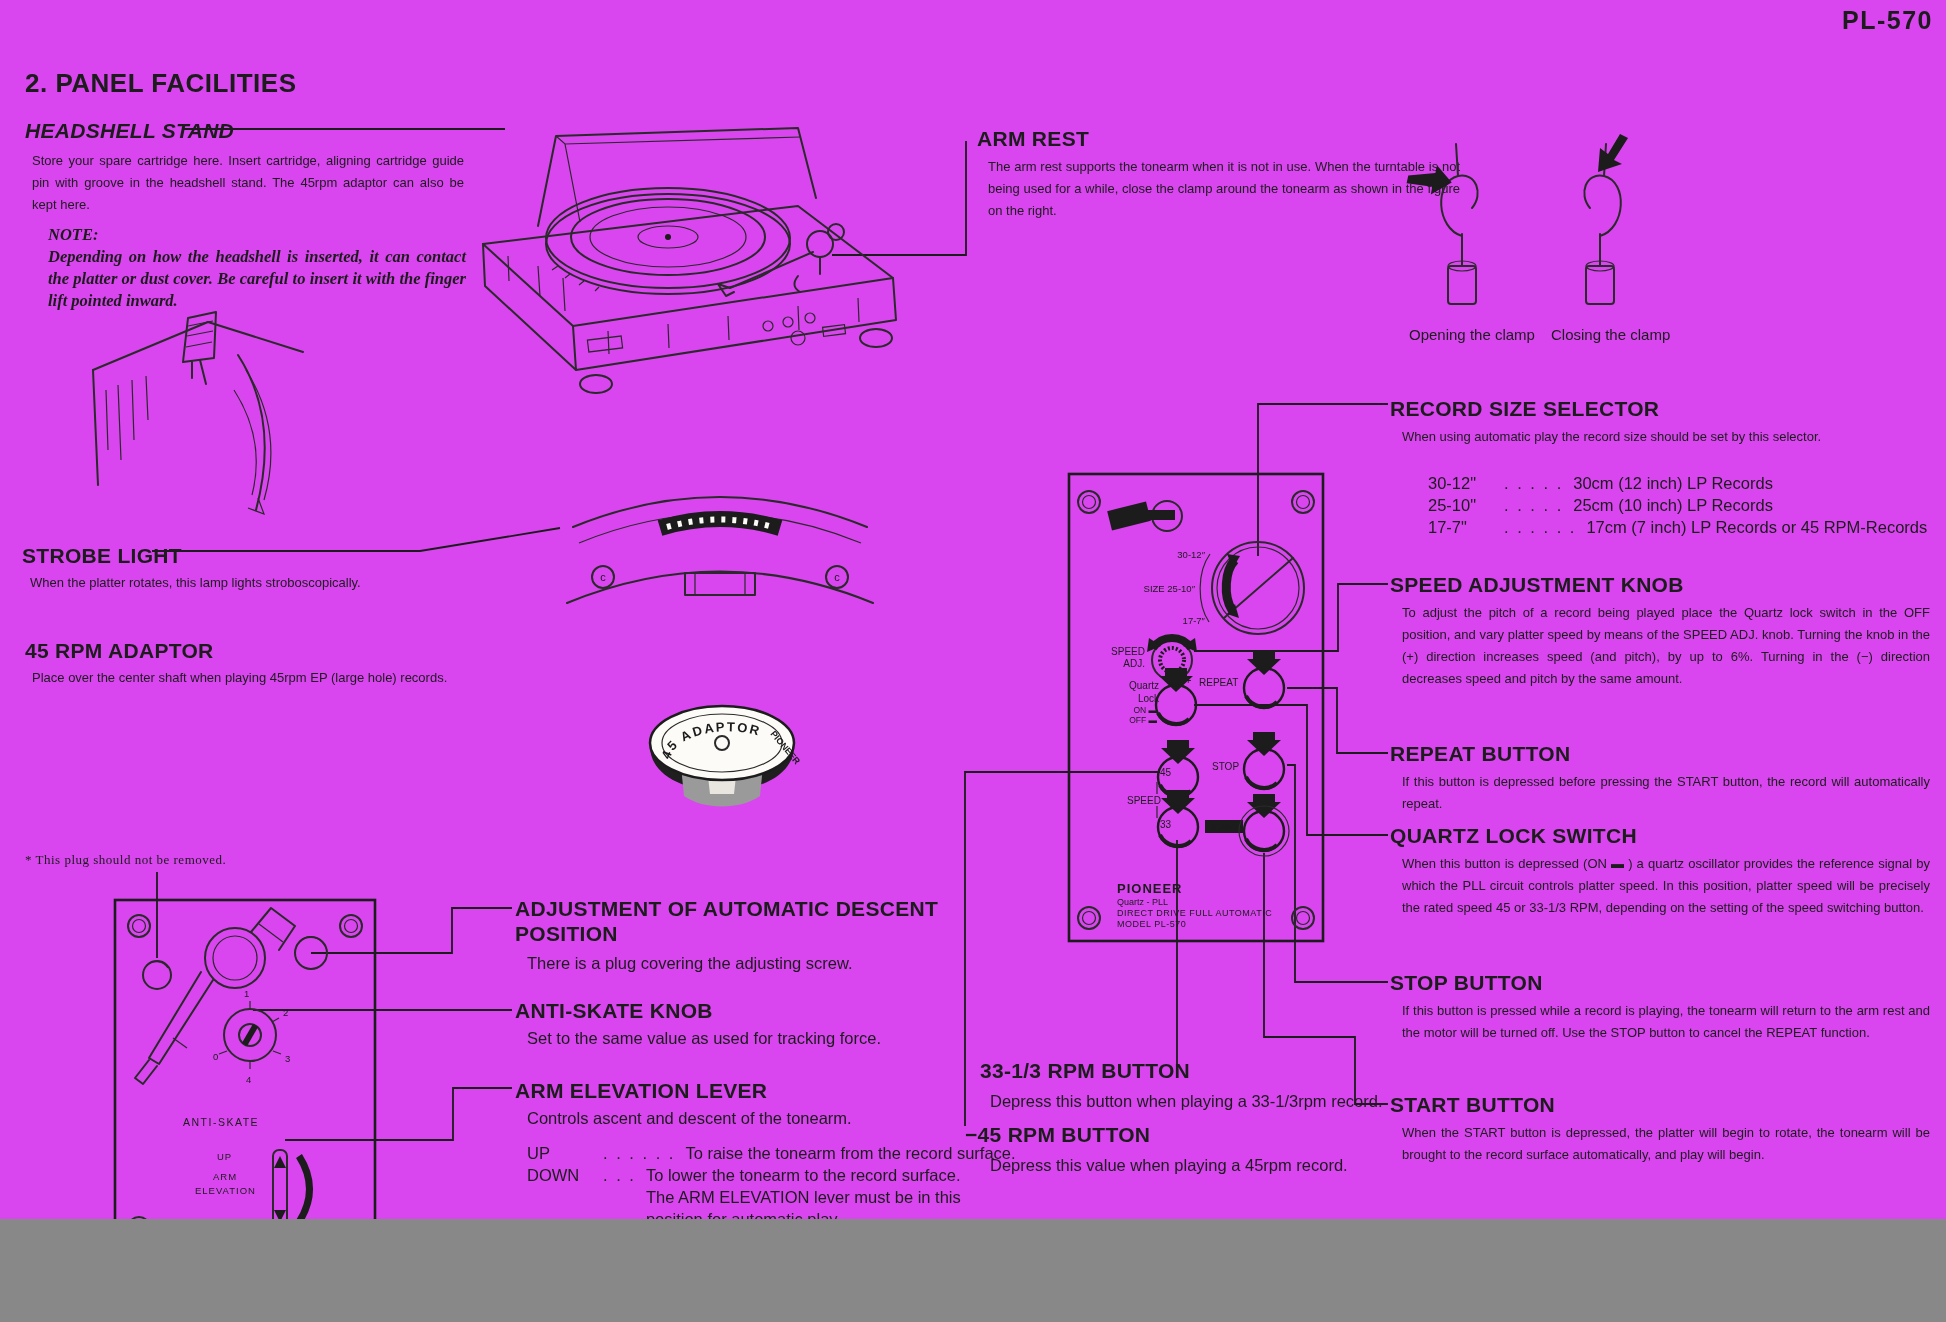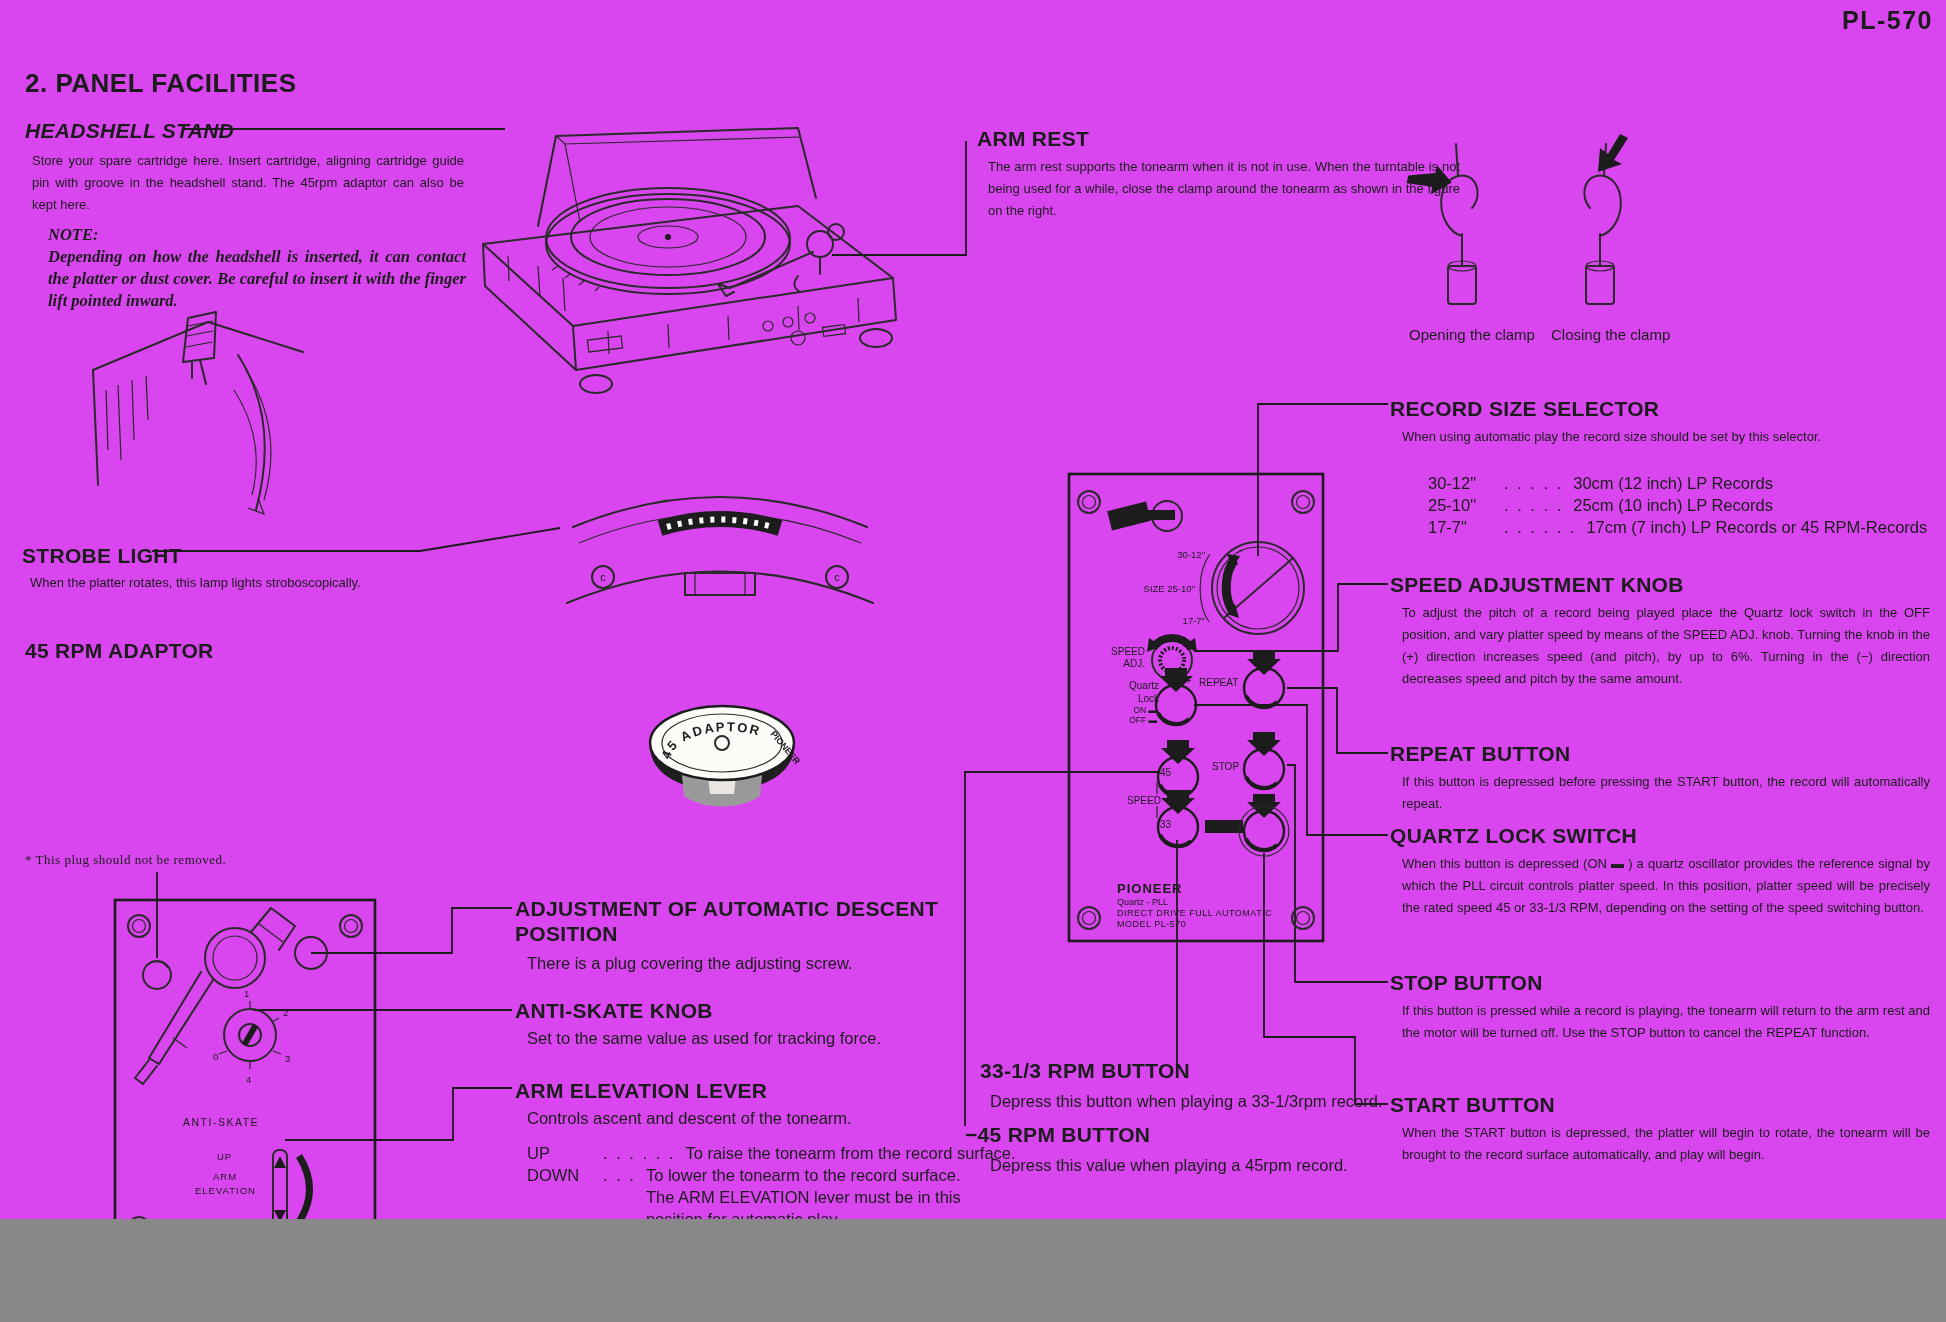--- a/index.html
+++ b/index.html
@@ -138,20 +138,21 @@
     <path d="M102,42 Q155,27 208,42" stroke="#fcfbf7" stroke-width="6" fill="none" stroke-dasharray="4 7"></path>
     <circle class="art" cx="38" cy="92" r="11"></circle>
     <text x="38" y="96" font-size="11" text-anchor="middle">c</text>
     <circle class="art" cx="272" cy="92" r="11"></circle>
     <text x="272" y="96" font-size="11" text-anchor="middle">c</text>
     <rect class="art" x="120" y="88" width="70" height="22"></rect>
     <path class="artthin" d="M130,88 V110 M180,88 V110"></path>
   </svg>
 
   <div class="abs h" style="left:25px;top:638px;">45 RPM  ADAPTOR</div>
+  <div class="abs b" style="left:32px;top:667px;width:432px;">Place over the center shaft when playing 45rpm EP (large hole) records.</div>
 
   <svg class="abs" style="left:642px;top:698px;" width="160" height="135" viewBox="0 0 160 135">
     <defs>
         <path id="puckarc" d="M28,62 A58,30 0 0 1 138,50"></path>
       </defs>
     <path d="M8,48 C8,108 152,108 152,48 L152,40 L8,40 Z" fill="#1f1f1f" stroke="none"></path>
     <path d="M38,58 C50,92 108,92 122,58 L118,98 C98,112 62,112 42,98 Z" fill="#9a9a9a" stroke="none"></path>
     <path d="M64,60 L96,60 L92,96 L68,96 Z" fill="#e8e6df" stroke="none"></path>
     <ellipse cx="80" cy="45" rx="72" ry="37" fill="#fcfbf7" stroke="#1c1c1c" stroke-width="2.5"></ellipse>
     <ellipse class="artthin" cx="80" cy="45" rx="60" ry="29"></ellipse>

